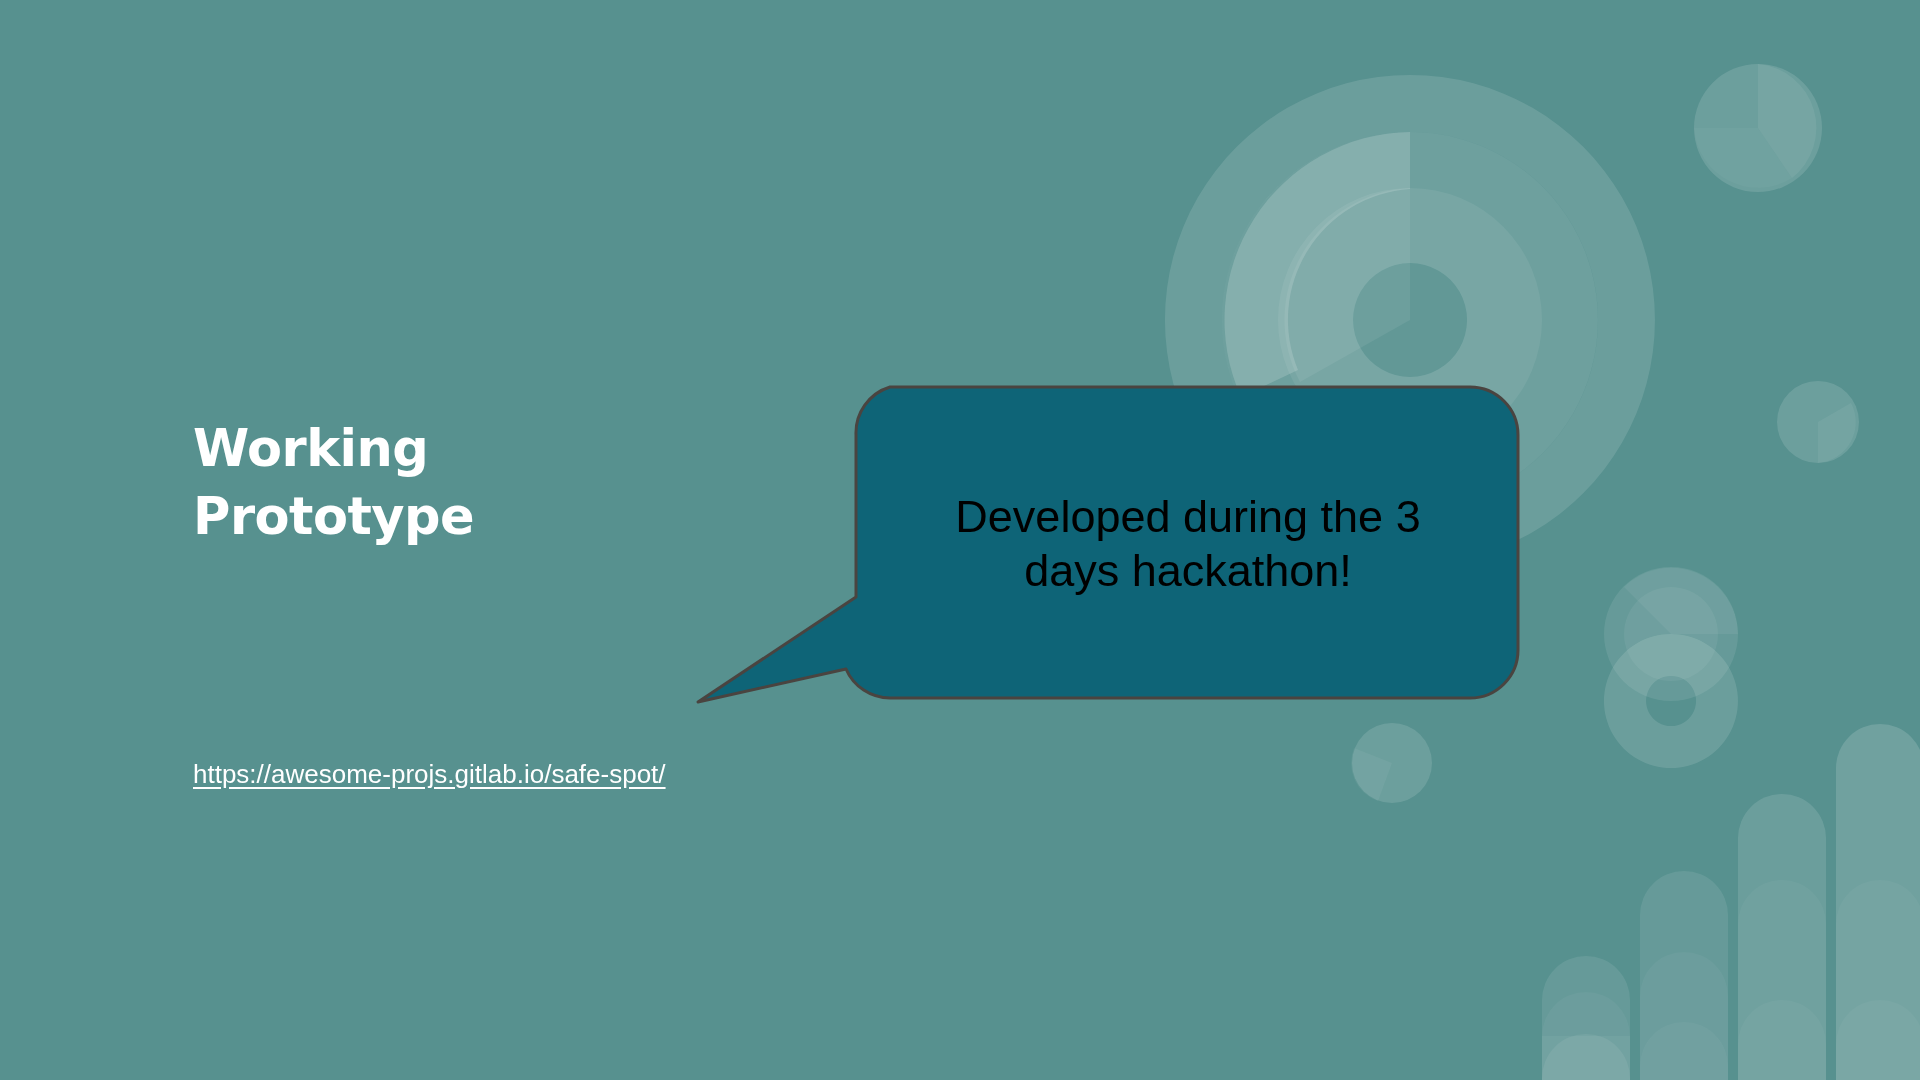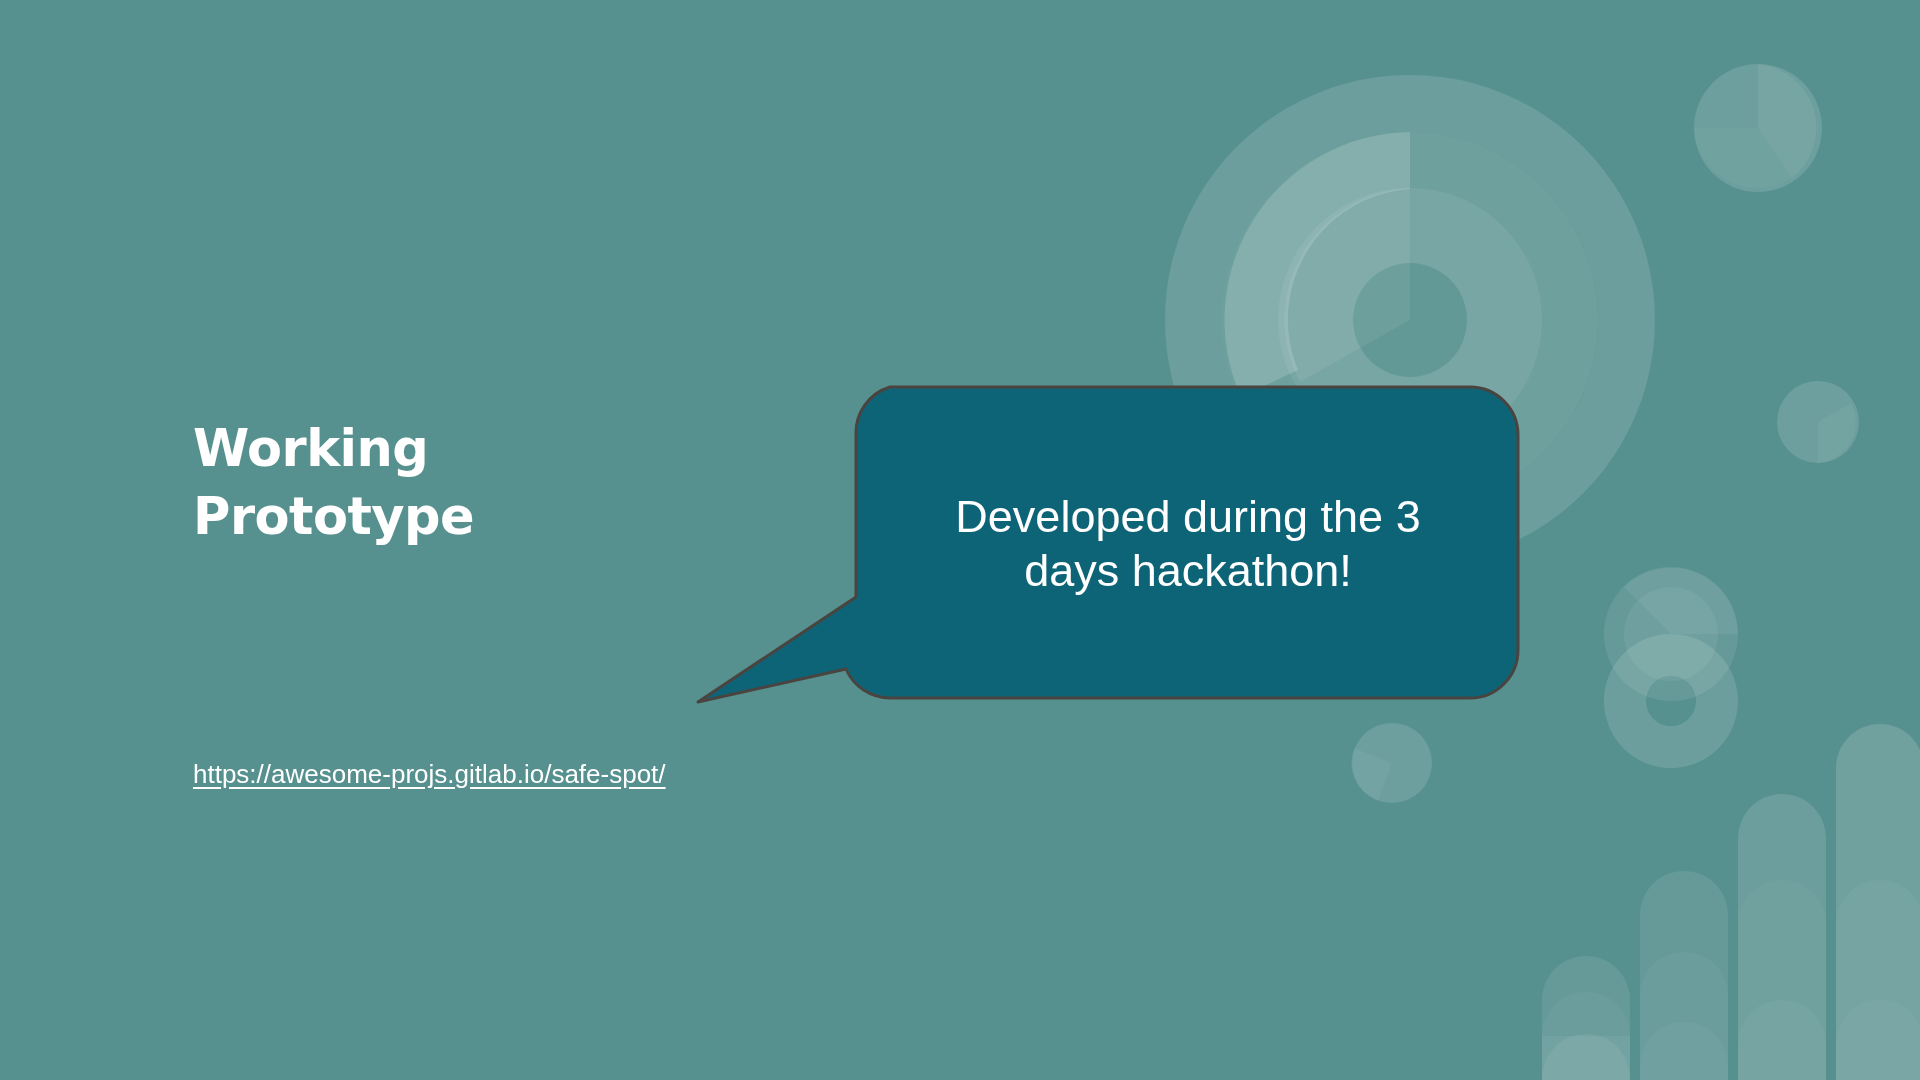--- a/index.html
+++ b/index.html
@@ -66,21 +66,21 @@
     position: absolute;
     left: 0;
     top: 0;
   }
   #bubble-text {
     position: absolute;
     left: 188px;
     top: 105px;
     width: 640px;
     text-align: center;
-    color: #ffffff;
+    color: #000000;
     font-family: "Liberation Sans", sans-serif;
     font-size: 45px;
     line-height: 1.2;
     white-space: pre-line;
   }
 </style>
 </head>
 <body>
 
 <div id="slide">

